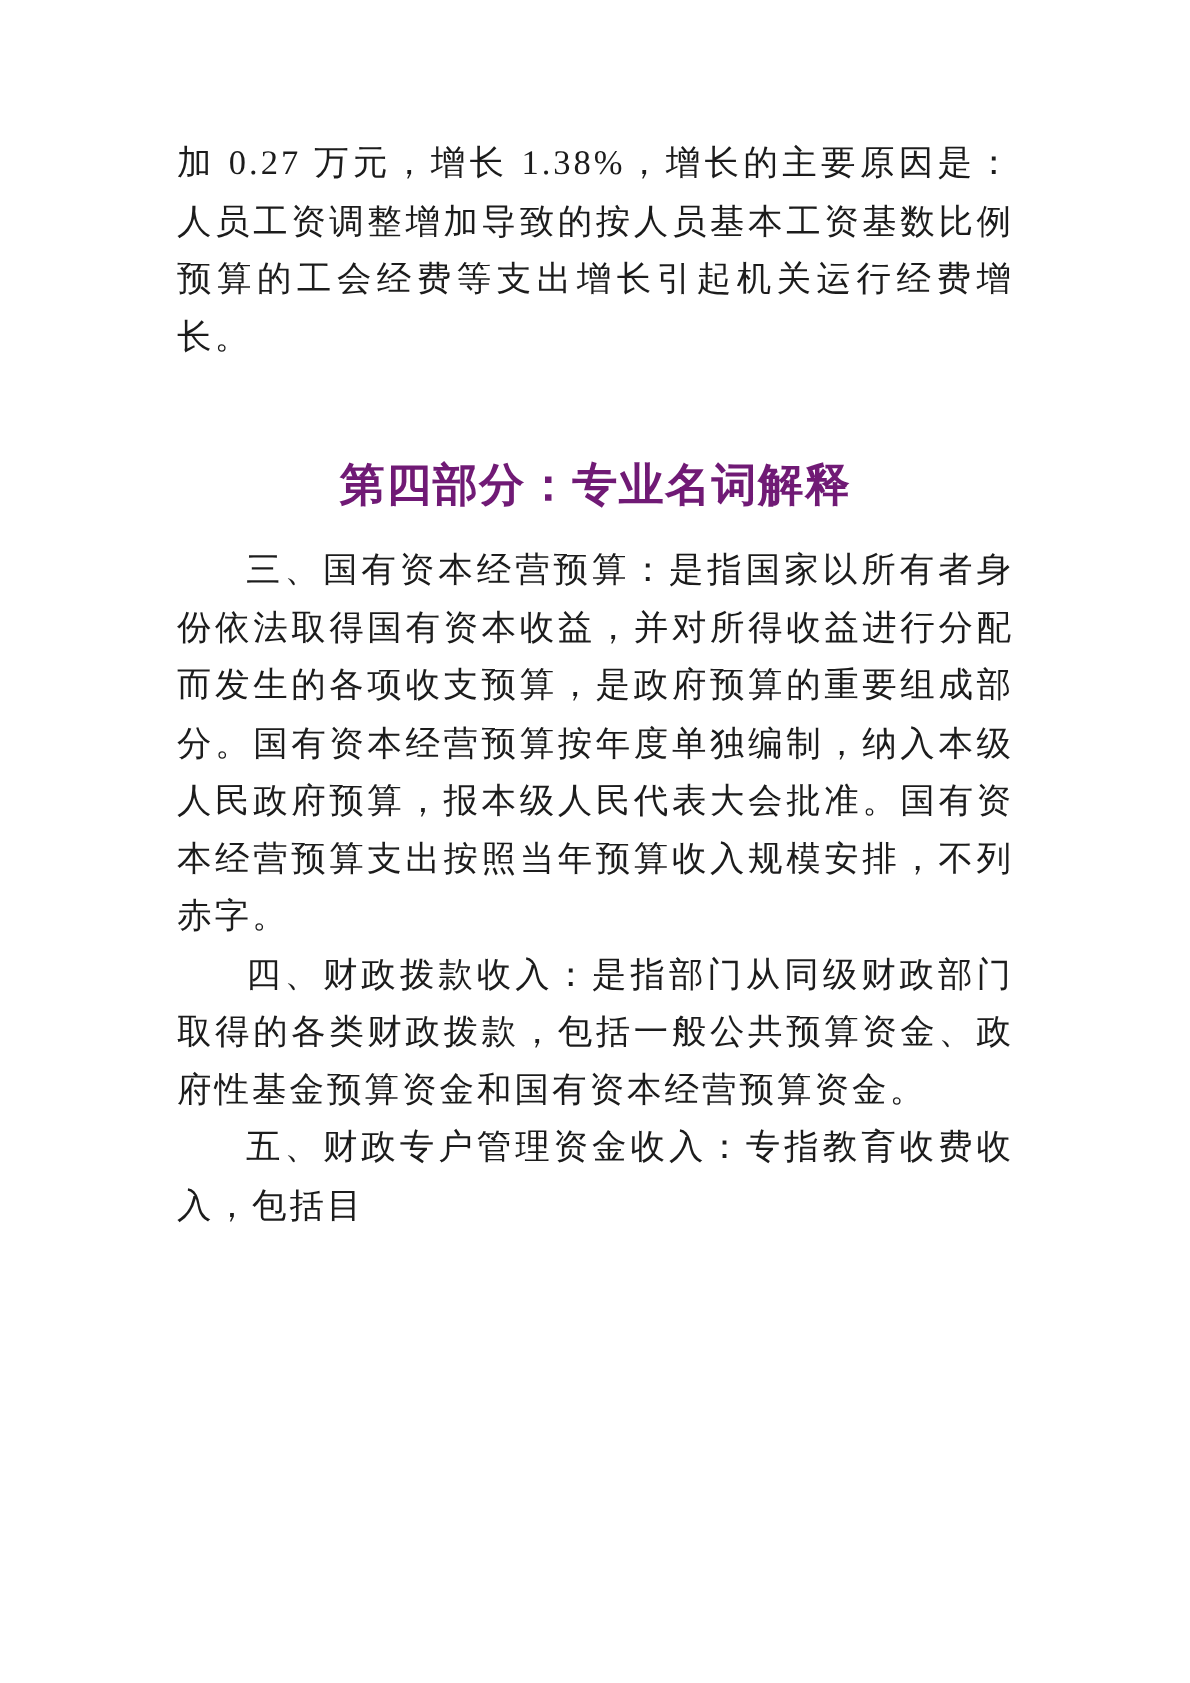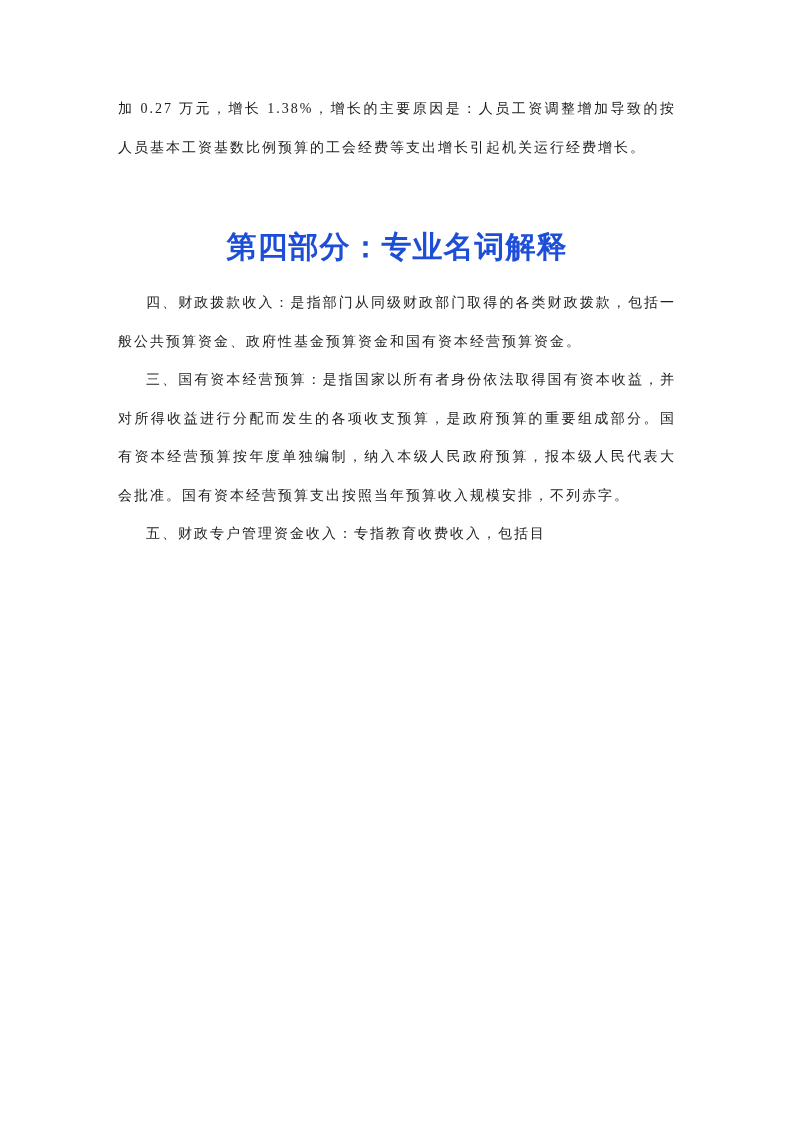--- a/index.html
+++ b/index.html
@@ -12,54 +12,54 @@
     width: 793px;
     height: 1122px;
     box-sizing: border-box;
     background: #ffffff;
     padding: 90px 117px 0 118px;
     overflow: hidden;
   }
   .body-para {
     margin: 0;
     font-family: "Liberation Serif", "DejaVu Serif", serif;
-    font-size: 14px;
+    font-size: 23px;
     line-height: 38.5px;
     letter-spacing: 2px;
     color: #1c1c1c;
     text-align: justify;
     text-justify: inter-character;
   }
   .body-para.intro {
     text-indent: 0;
   }
   .body-para.term {
     text-indent: 2em;
   }
   .section-heading {
     margin: 58px 0 15px 0;
     font-family: "Liberation Sans", "DejaVu Sans", sans-serif;
     font-weight: bold;
     font-size: 30px;
     line-height: 44px;
     letter-spacing: 1px;
-    color: #1d4ed8;
+    color: #701a75;
     text-align: center;
   }
 </style>
 </head>
 <body>
 
 <div class="page">
 
   <p class="body-para intro">加 0.27 万元，增长 1.38%，增长的主要原因是：人员工资调整增加导致的按人员基本工资基数比例预算的工会经费等支出增长引起机关运行经费增长。</p>
 
   <h1 class="section-heading">第四部分：专业名词解释</h1>
 
 
 
+  <p class="body-para term">三、国有资本经营预算：是指国家以所有者身份依法取得国有资本收益，并对所得收益进行分配而发生的各项收支预算，是政府预算的重要组成部分。国有资本经营预算按年度单独编制，纳入本级人民政府预算，报本级人民代表大会批准。国有资本经营预算支出按照当年预算收入规模安排，不列赤字。</p>
+
   <p class="body-para term">四、财政拨款收入：是指部门从同级财政部门取得的各类财政拨款，包括一般公共预算资金、政府性基金预算资金和国有资本经营预算资金。</p>
-
-  <p class="body-para term">三、国有资本经营预算：是指国家以所有者身份依法取得国有资本收益，并对所得收益进行分配而发生的各项收支预算，是政府预算的重要组成部分。国有资本经营预算按年度单独编制，纳入本级人民政府预算，报本级人民代表大会批准。国有资本经营预算支出按照当年预算收入规模安排，不列赤字。</p>
 
   <p class="body-para term">五、财政专户管理资金收入：专指教育收费收入，包括目</p>
 
 </div>
 
 </body></html>

